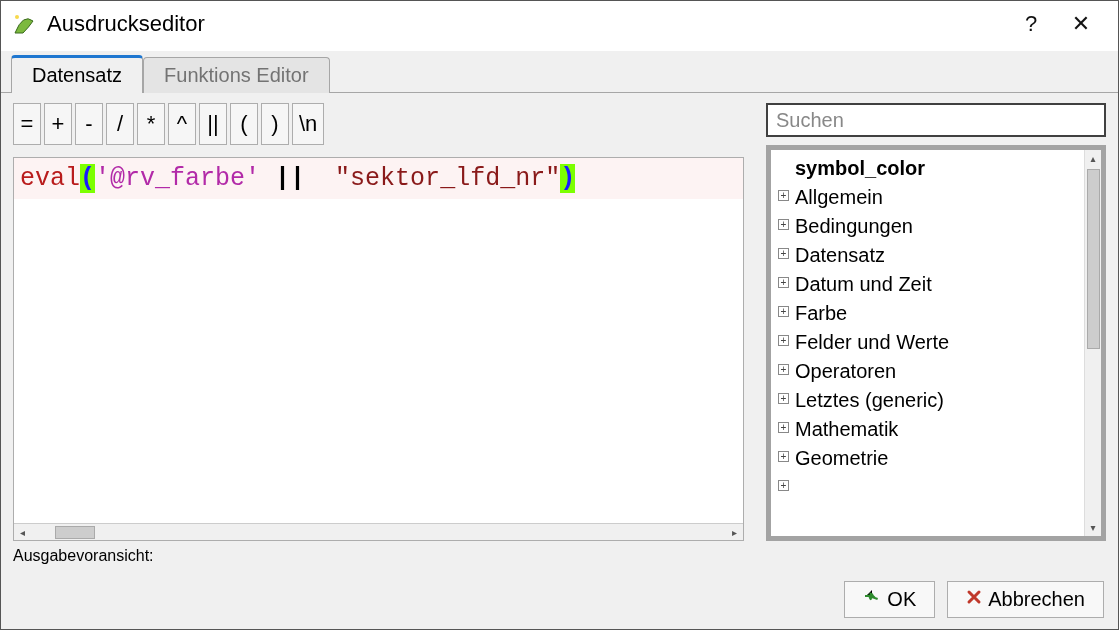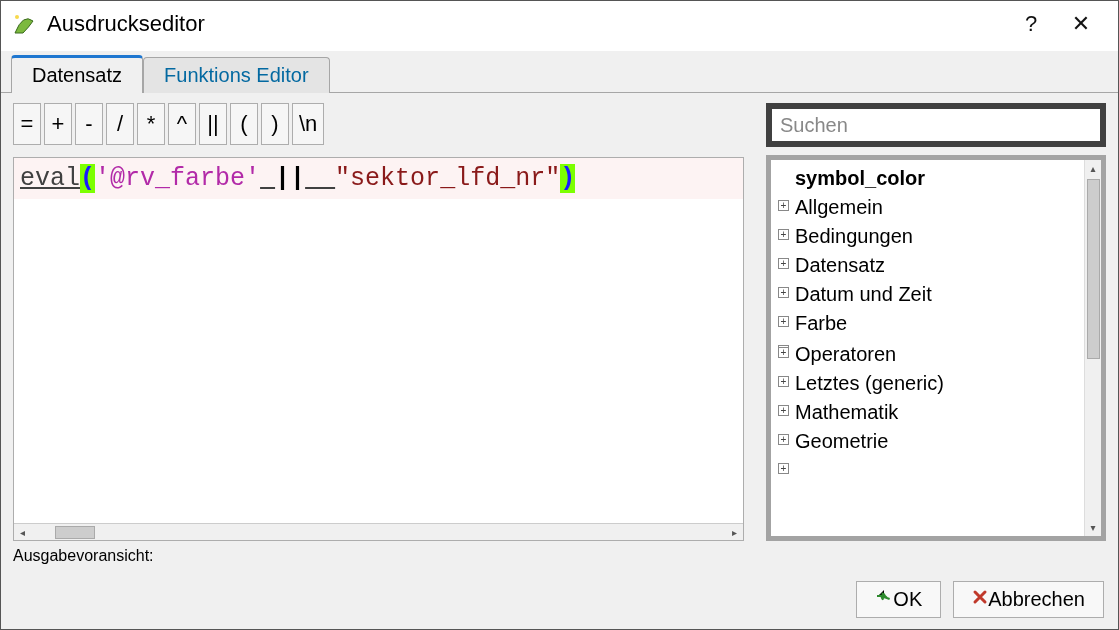--- a/index.html
+++ b/index.html
@@ -45,21 +45,21 @@
     background: #f0f0f0;
     padding-left: 10px;
     margin-top: 4px;
   }
   .tab {
     border: 1px solid #a6a6a6;
     border-bottom: none;
     background: #ececec;
     padding: 6px 20px 6px 20px;
     font-size: 20px;
-    color: #0369a1;
+    color: #737373;
     border-top-left-radius: 4px;
     border-top-right-radius: 4px;
     margin-right: 0px;
     position: relative;
     bottom: -1px;
     cursor: pointer;
   }
   .tab.active {
     background: #f0f0f0;
     border-top: 3px solid #1f77d0;
@@ -105,21 +105,21 @@
     position: relative;
     overflow: hidden;
   }
   .editor-line {
     background: #fdf3f3;
     padding: 6px 6px;
     font-family: "Consolas", "Courier New", monospace;
     font-size: 25px;
     white-space: pre;
   }
-  .tok-plain { color: #404040; text-decoration: underline; }
+  .tok-plain { color: #b91c1c; }
   .tok-paren-hl-open {
     color: #1a1aff;
     background: #7cff00;
     font-weight: bold;
   }
   .tok-string { color: #b22aa8; }
   .tok-op { color: #000; font-weight: bold; }
   .tok-field { color: #8a1a1a; }
   .editor-scroll-h {
     position: absolute;
@@ -142,22 +142,22 @@
   }
   
   .right-pane {
     width: 340px;
     margin-left: 22px;
     display: flex;
     flex-direction: column;
   }
   .search-box {
     width: 100%;
-    height: 44px;
-    border: 6px solid #404040;
+    height: 34px;
+    border: 2px solid #404040;
     background: #fff;
     padding: 0 8px;
     font-size: 20px;
     color: #888;
     font-family: inherit;
     margin-bottom: 8px;
   }
   .search-box::placeholder { color: #888; }
   .tree-wrap {
     flex: 1;
@@ -226,20 +226,21 @@
     padding: 10px 14px 14px 14px;
     background: #f0f0f0;
   }
   .dlg-btn {
     border: 1px solid #adadad;
     background: #f8f8f8;
     padding: 6px 18px;
     font-size: 20px;
     display: flex;
     align-items: center;
+    gap: 6px;
     cursor: pointer;
     font-family: inherit;
   }
   .dlg-btn .ico {
     font-size: 18px;
   }
   .ico-ok { color: #2e8b2e; }
   .ico-cancel { color: #c0392b; }
 </style>
 </head>
@@ -296,21 +297,21 @@
 
     <div class="tree-wrap">
       <div class="tree" id="tree-container">
 
       <div class="tree-item bold"><span>symbol_color</span></div>
           <div class="tree-item"><span class="expander">+</span><span>Allgemein</span></div>
           <div class="tree-item"><span class="expander">+</span><span>Bedingungen</span></div>
           <div class="tree-item"><span class="expander">+</span><span>Datensatz</span></div>
           <div class="tree-item"><span class="expander">+</span><span>Datum und Zeit</span></div>
           <div class="tree-item"><span class="expander">+</span><span>Farbe</span></div>
-          <div class="tree-item"><span class="expander">+</span></div>
+          <div class="tree-item"><span class="expander">+</span><span>Felder und Werte</span></div>
           <div class="tree-item"><span class="expander">+</span><span>Operatoren</span></div>
           <div class="tree-item"><span class="expander">+</span><span>Letztes (generic)</span></div>
           <div class="tree-item"><span class="expander">+</span><span>Mathematik</span></div>
           <div class="tree-item"><span class="expander">+</span><span>Geometrie</span></div>
           <div class="tree-item"><span class="expander">+</span></div>
         </div>
       <div class="tree-scroll-v">
         <div class="sb-btn">▴</div>
         <div class="sb-track">
           <div class="sb-thumb"></div>

